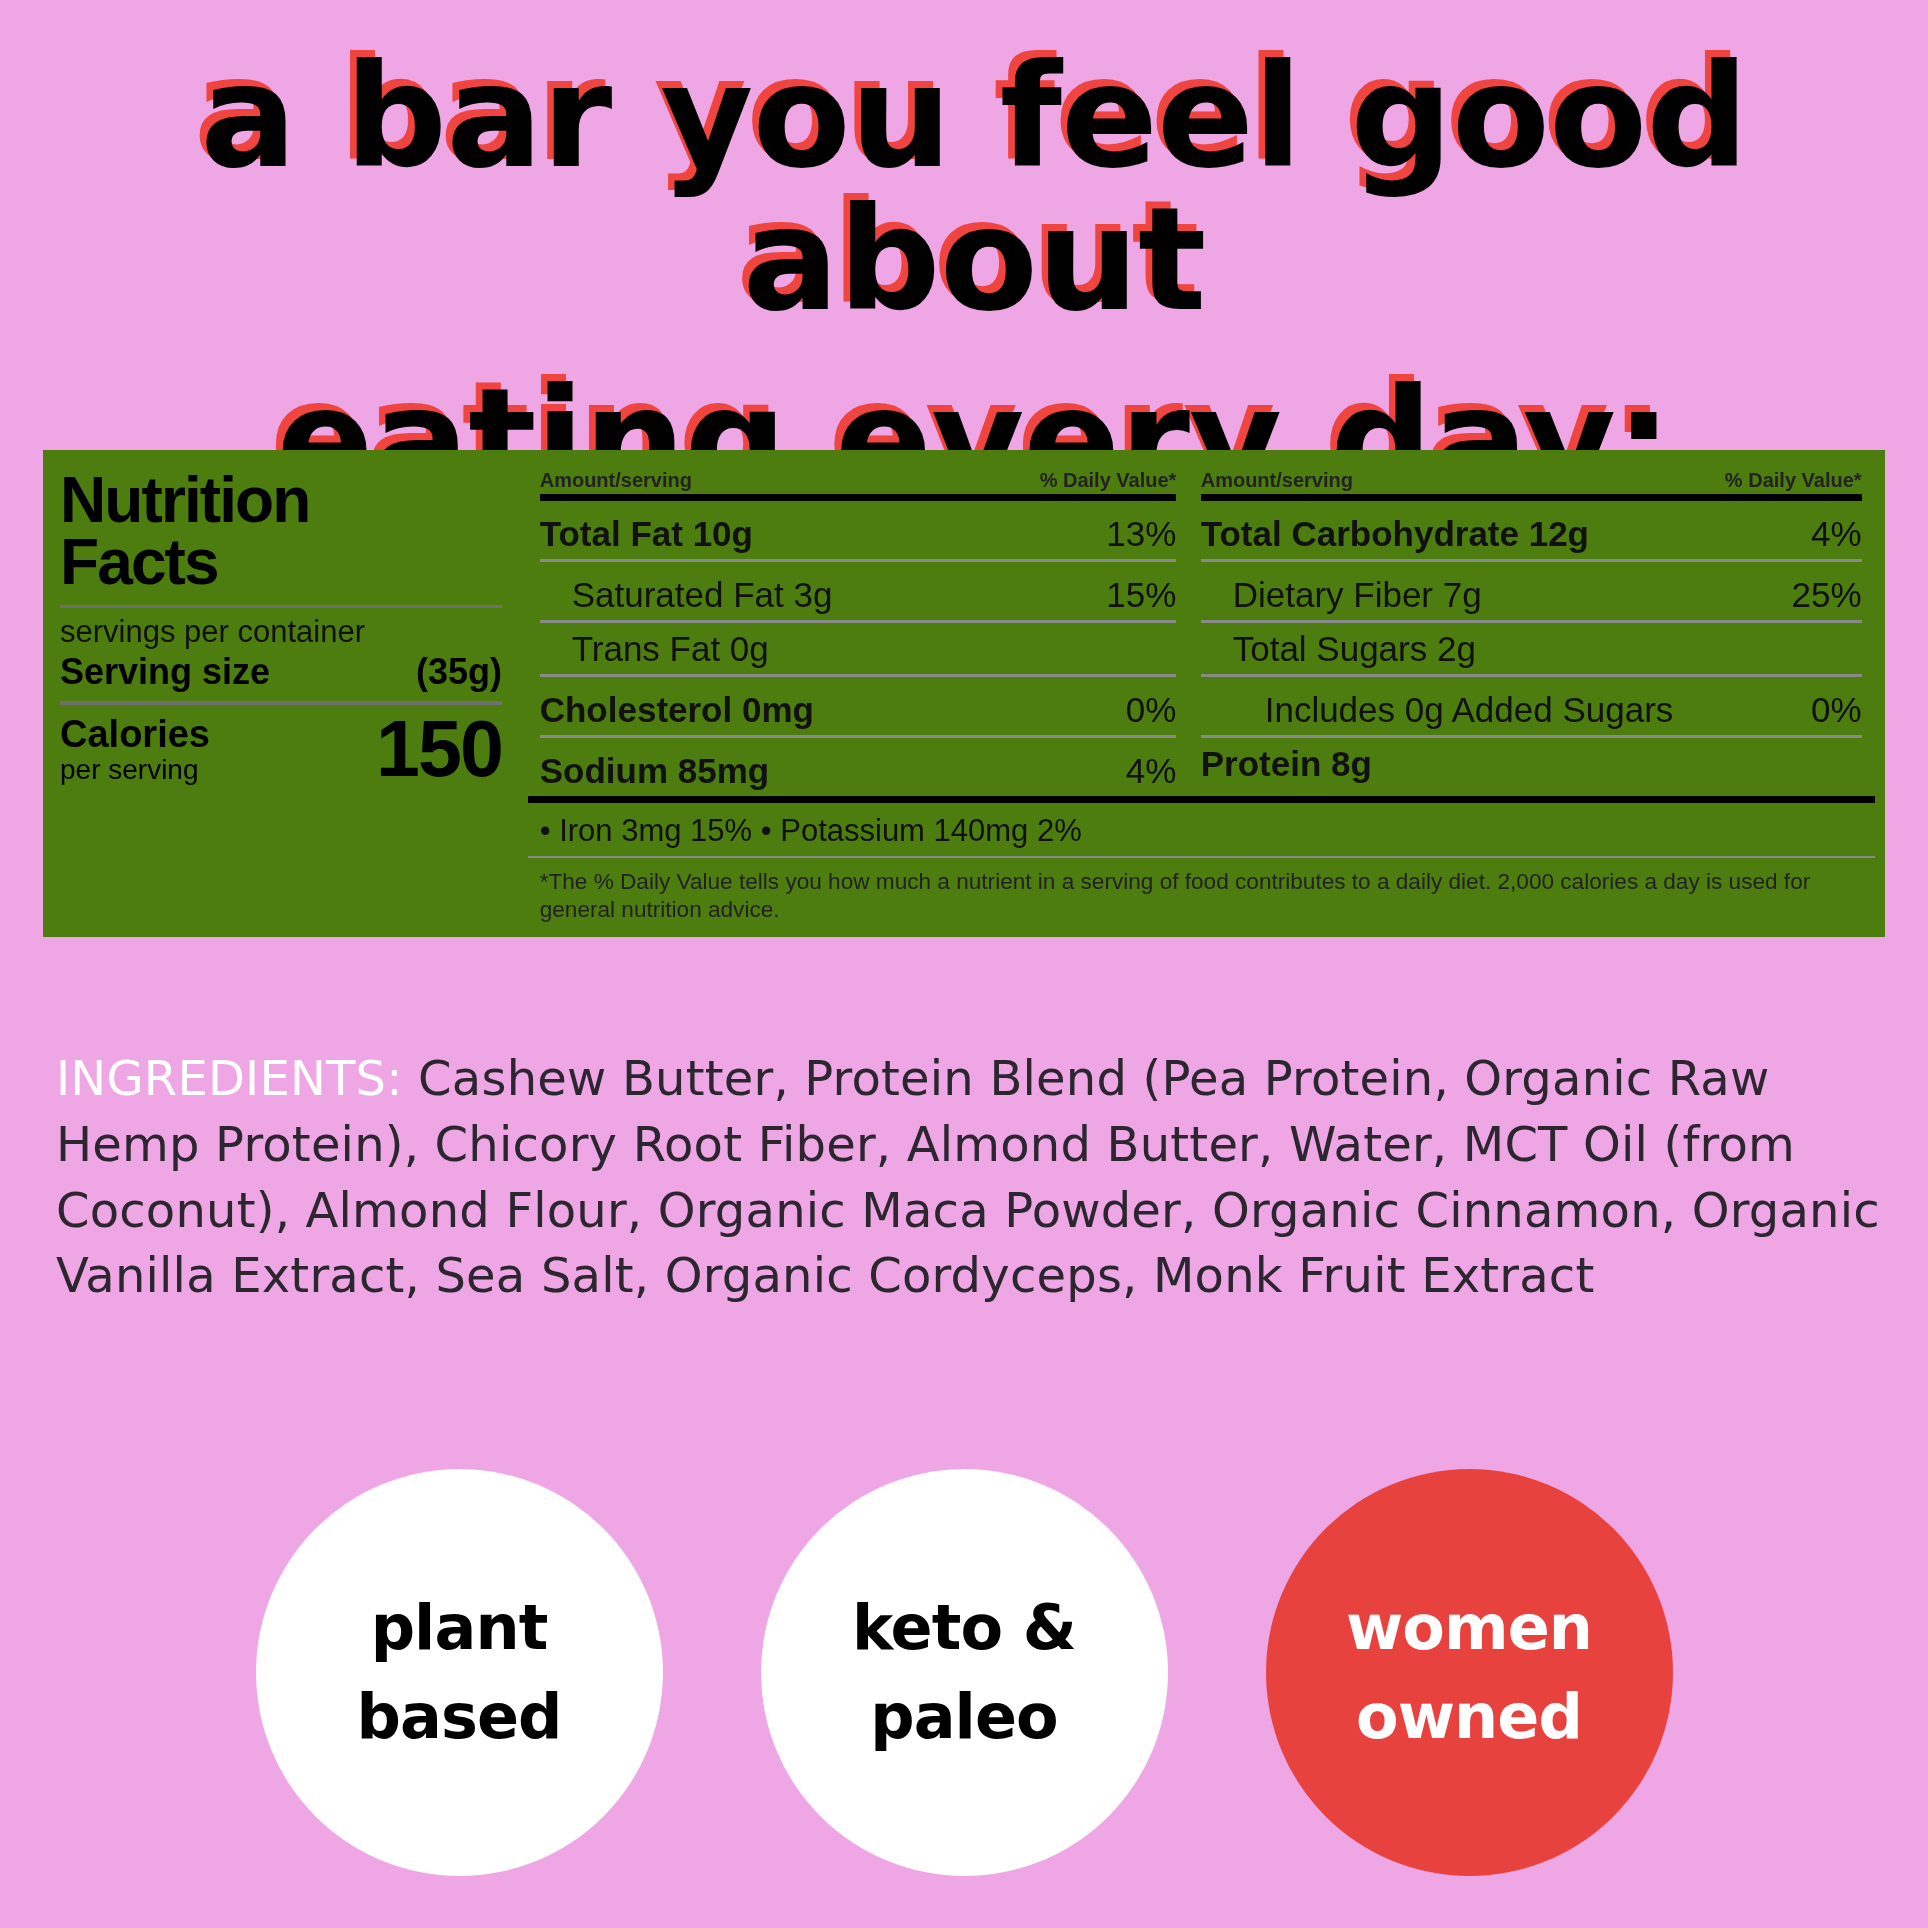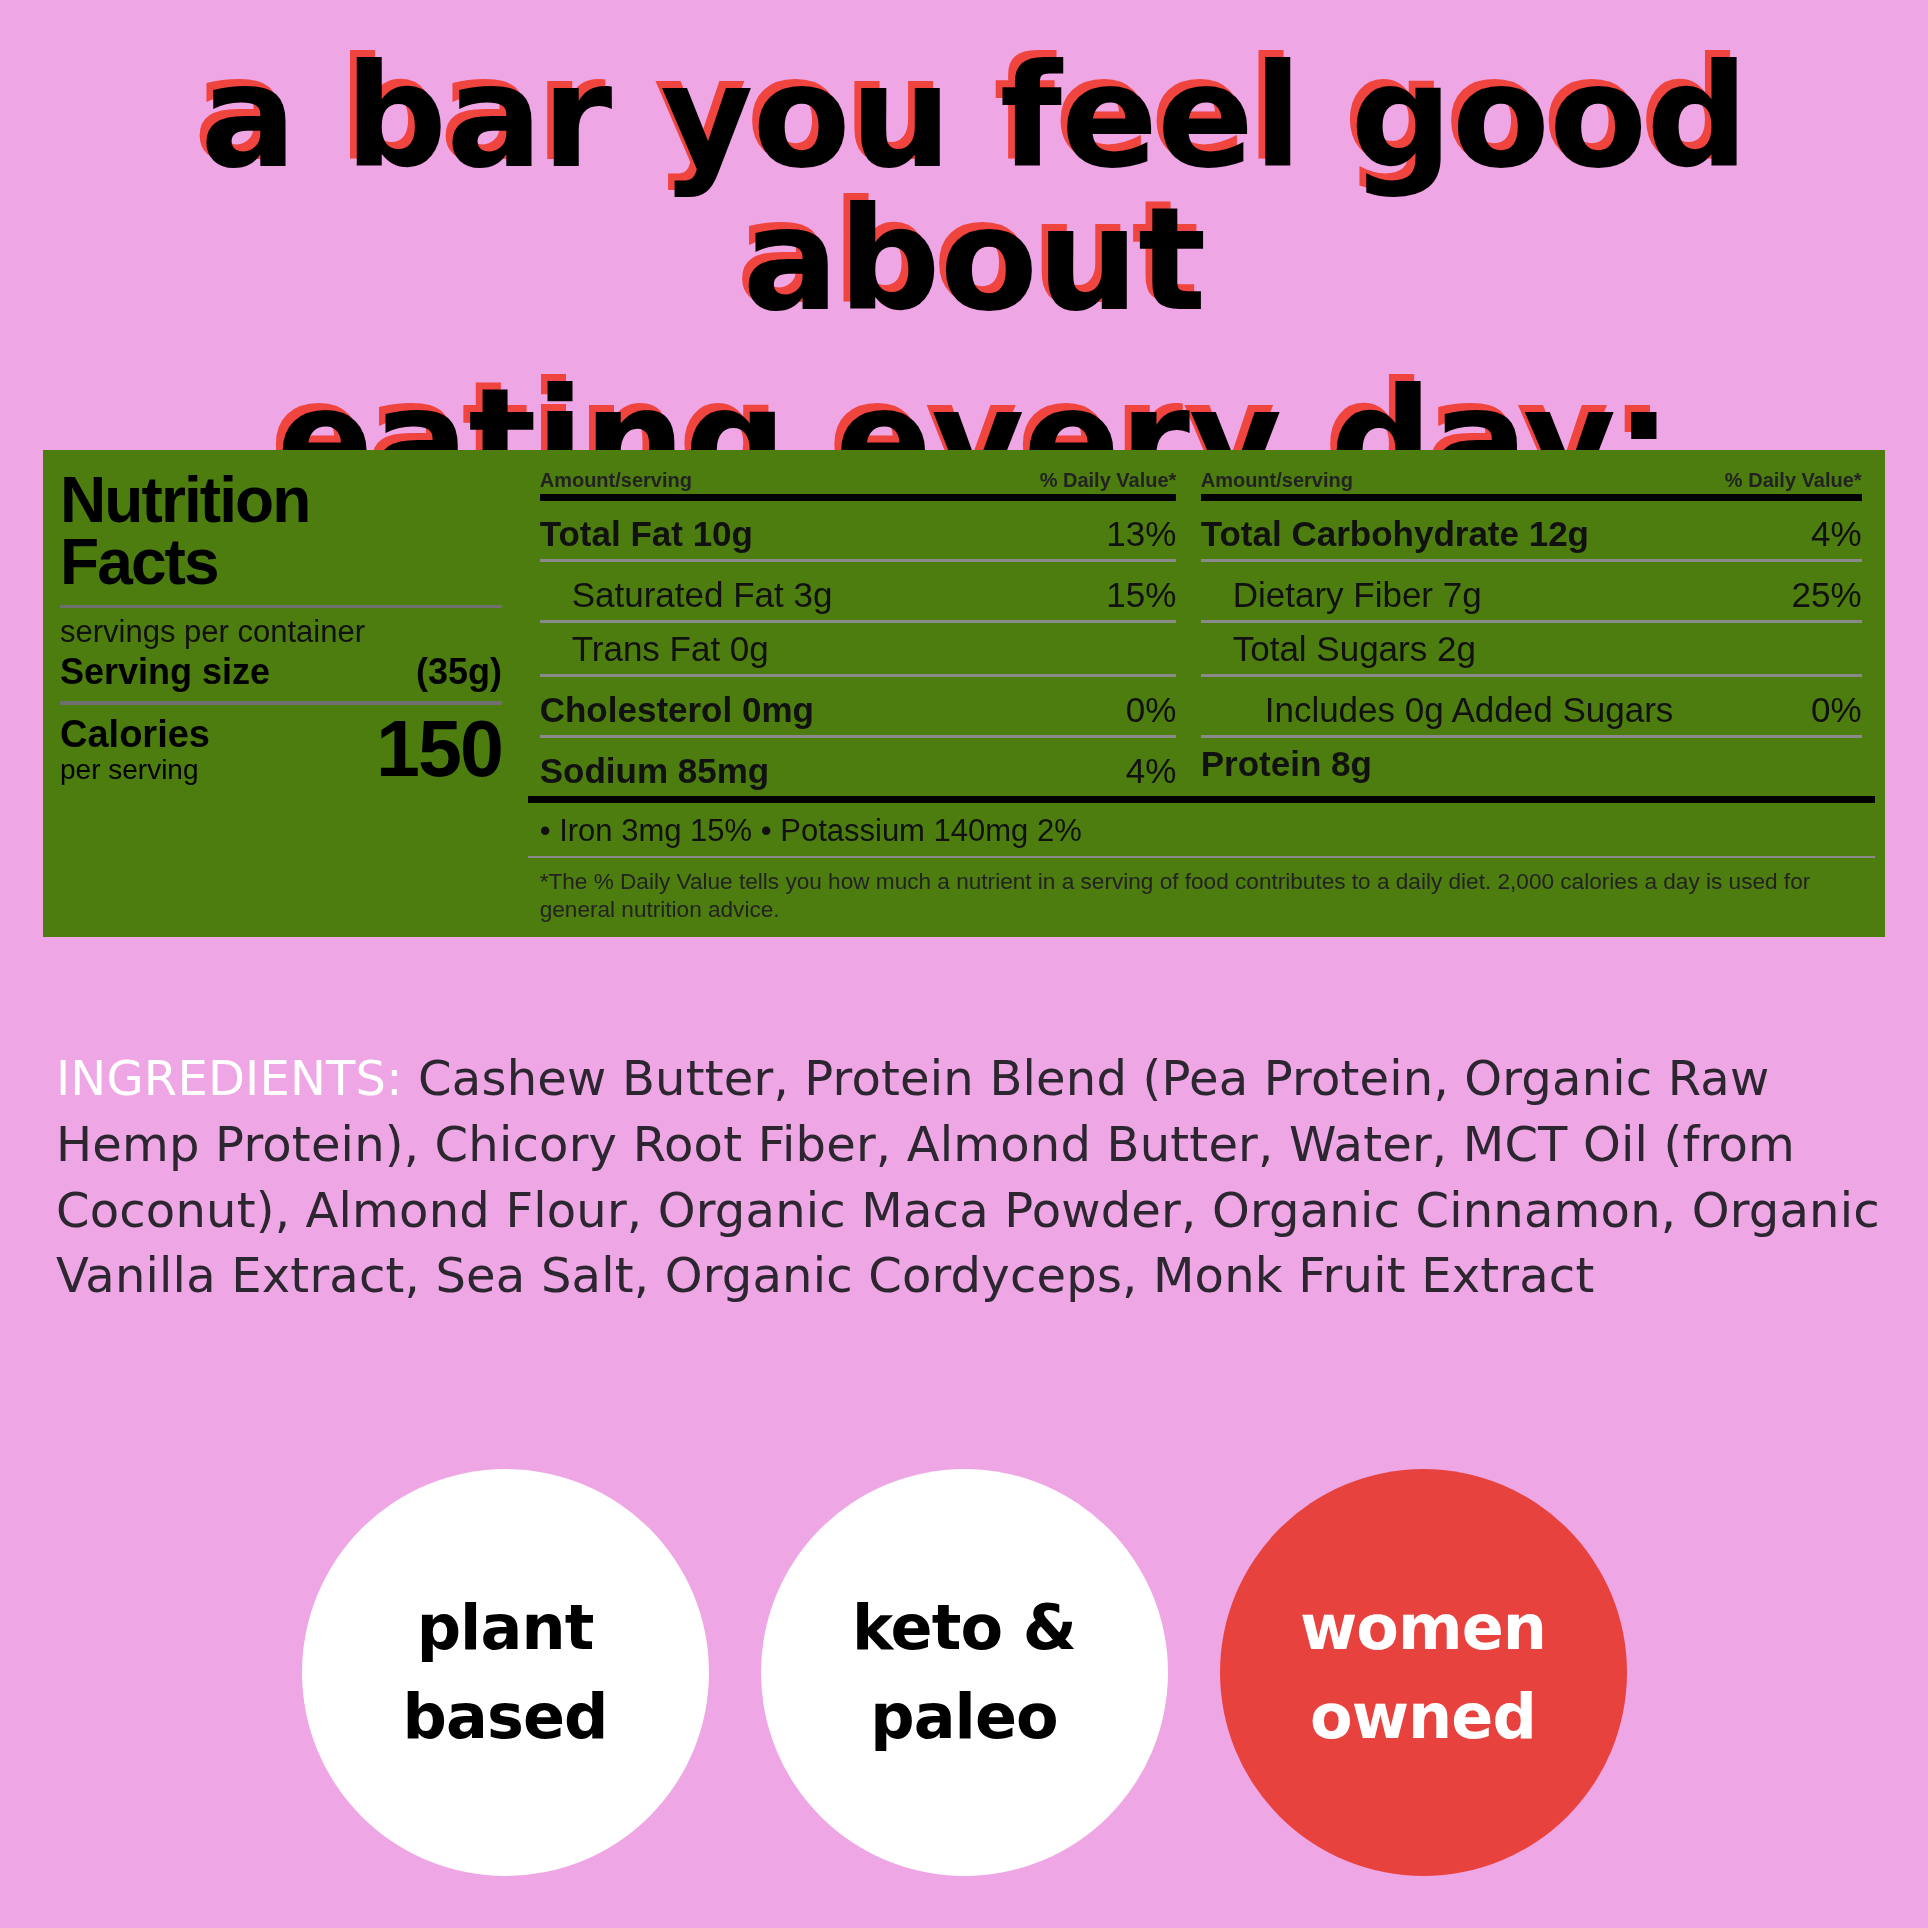--- a/index.html
+++ b/index.html
@@ -123,21 +123,21 @@
     letter-spacing:0.2px;
   }
   .ingredients .kw{color:#FFFFFF;}
 
   
   .badges{
     position:absolute;
     left:0; top:1469px; width:1928px;
     display:flex;
     justify-content:center;
-    gap:52px;
+    gap:98px;
   }
   .badge{
     width:407px;height:407px;border-radius:50%;
     display:flex;flex-direction:column;
     align-items:center;justify-content:center;
     font-family:"DejaVu Sans", sans-serif;
     font-weight:700;
     font-size:62px;
     line-height:1.42;
     letter-spacing:-0.9px;

